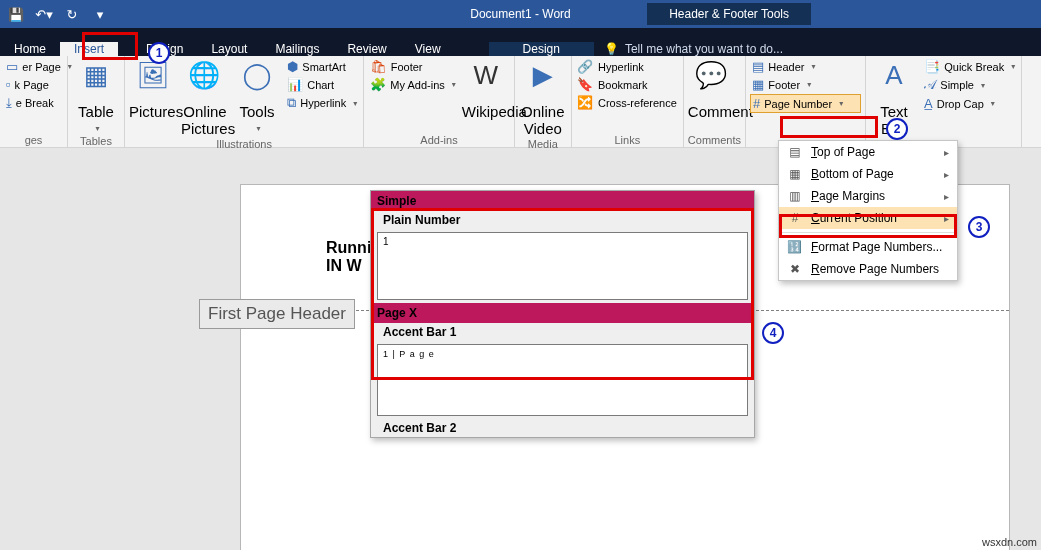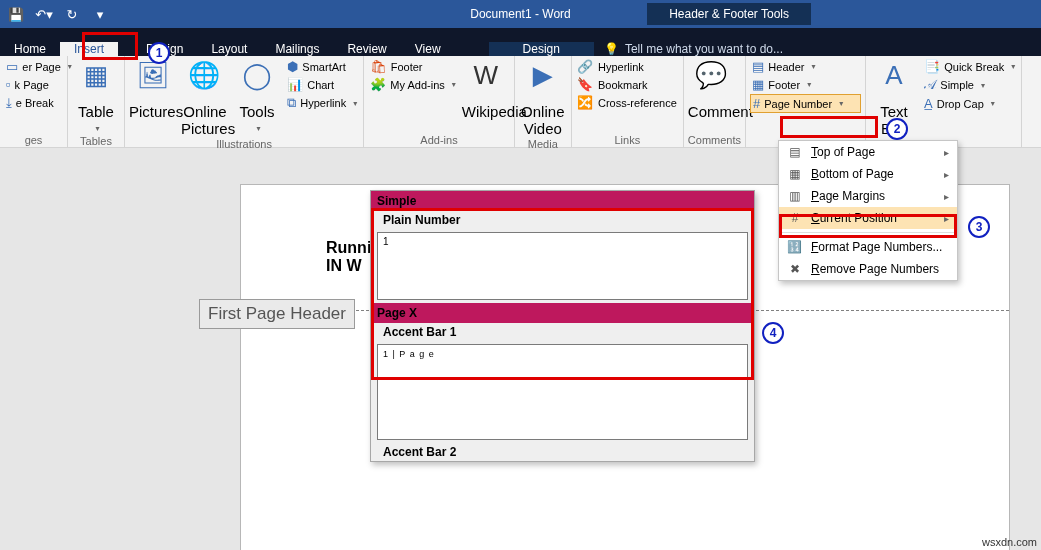--- a/index.html
+++ b/index.html
@@ -260,21 +260,21 @@
     <div class="first-hdr-tab">First Page Header</div>
   </div>
 </div>
 
 <div class="gallery">
   <div class="gal-hdr">Simple</div>
   <div class="gal-cat">Plain Number</div>
   <div class="gal-sample"><span>1</span></div>
   <div class="gal-hdr">Page X</div>
   <div class="gal-cat">Accent Bar 1</div>
-  <div class="gal-sample" style="height:96px"><span class="pageline">1 | P a g e</span></div>
+  <div class="gal-sample" style="height:72px"><span class="pageline">1 | P a g e</span></div>
   <div class="gal-cat">Accent Bar 2</div>
 </div>
 
 <div class="dd">
   <div class="dd-item">
       <span class="mic">▤</span>
       <span><span class="ul-char">T</span><span>op of Page</span></span>
       <span class="arrow">▸</span>
     </div>
   <div class="dd-item">

